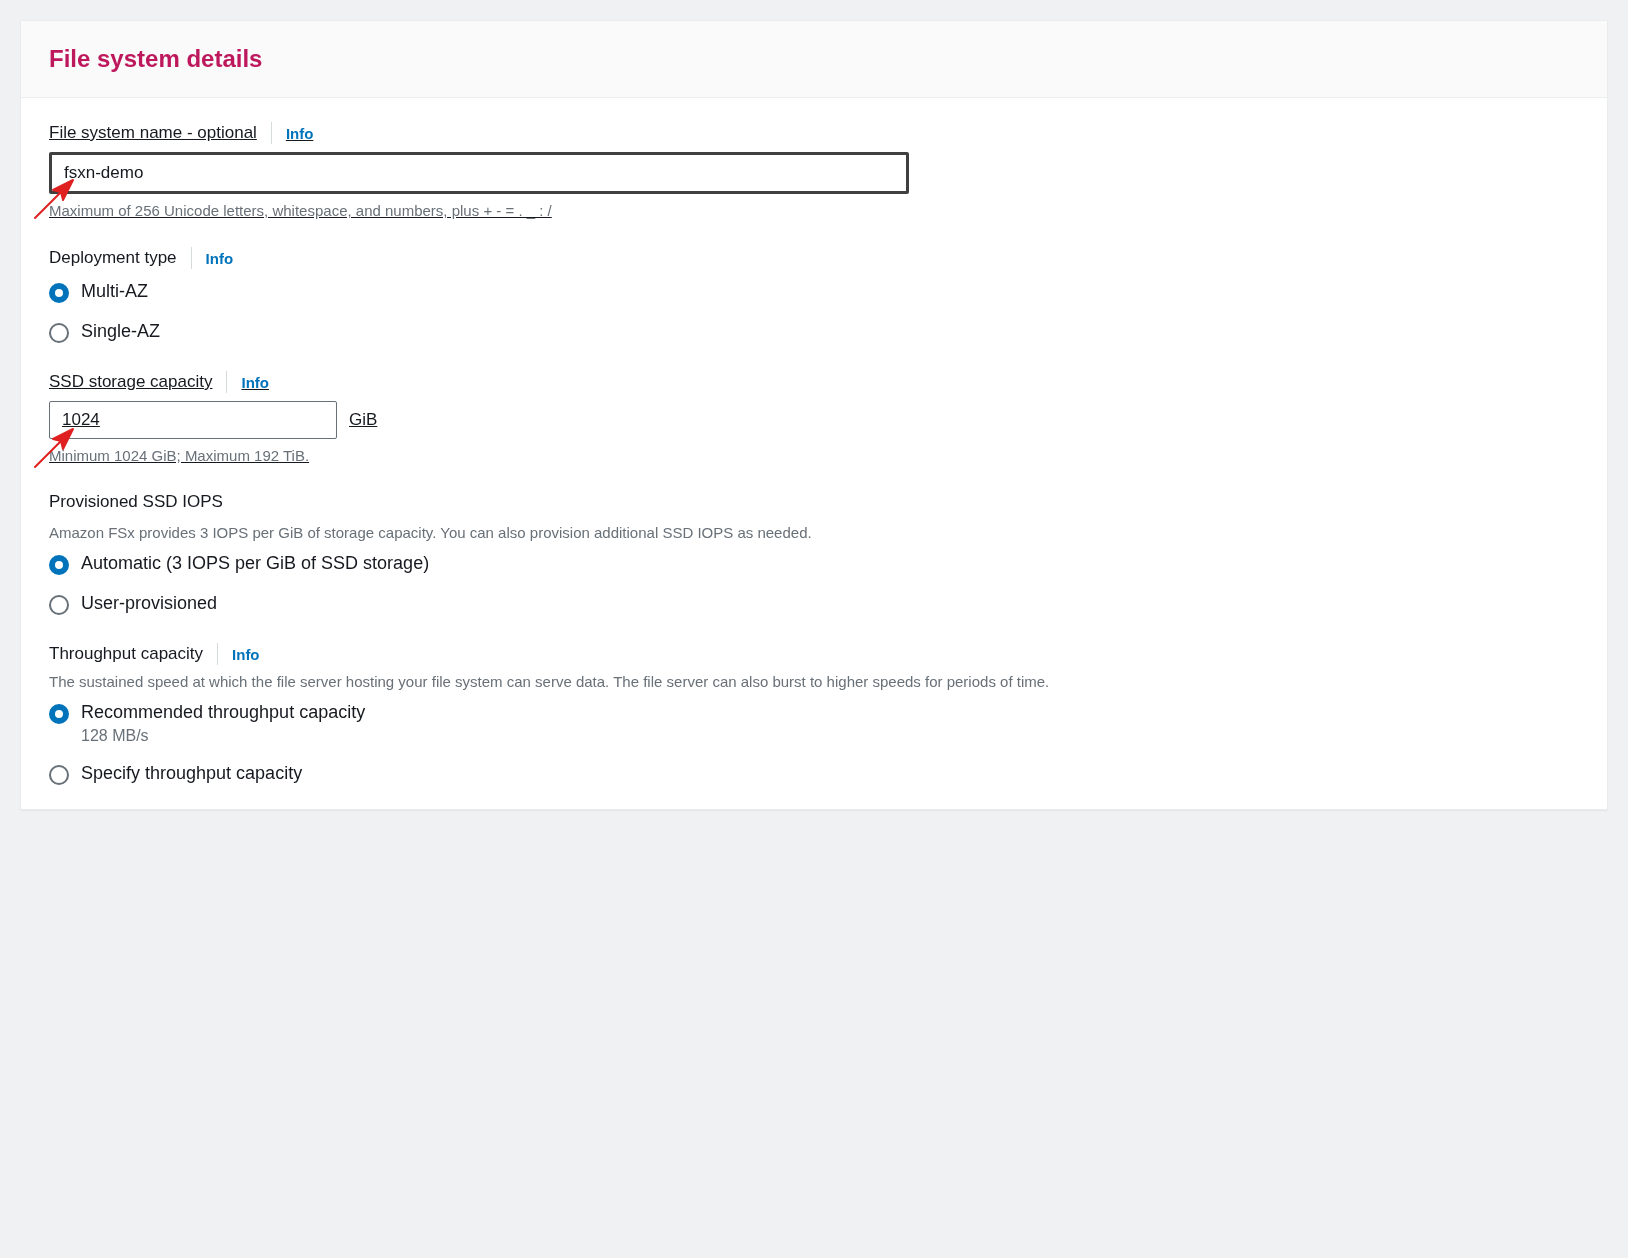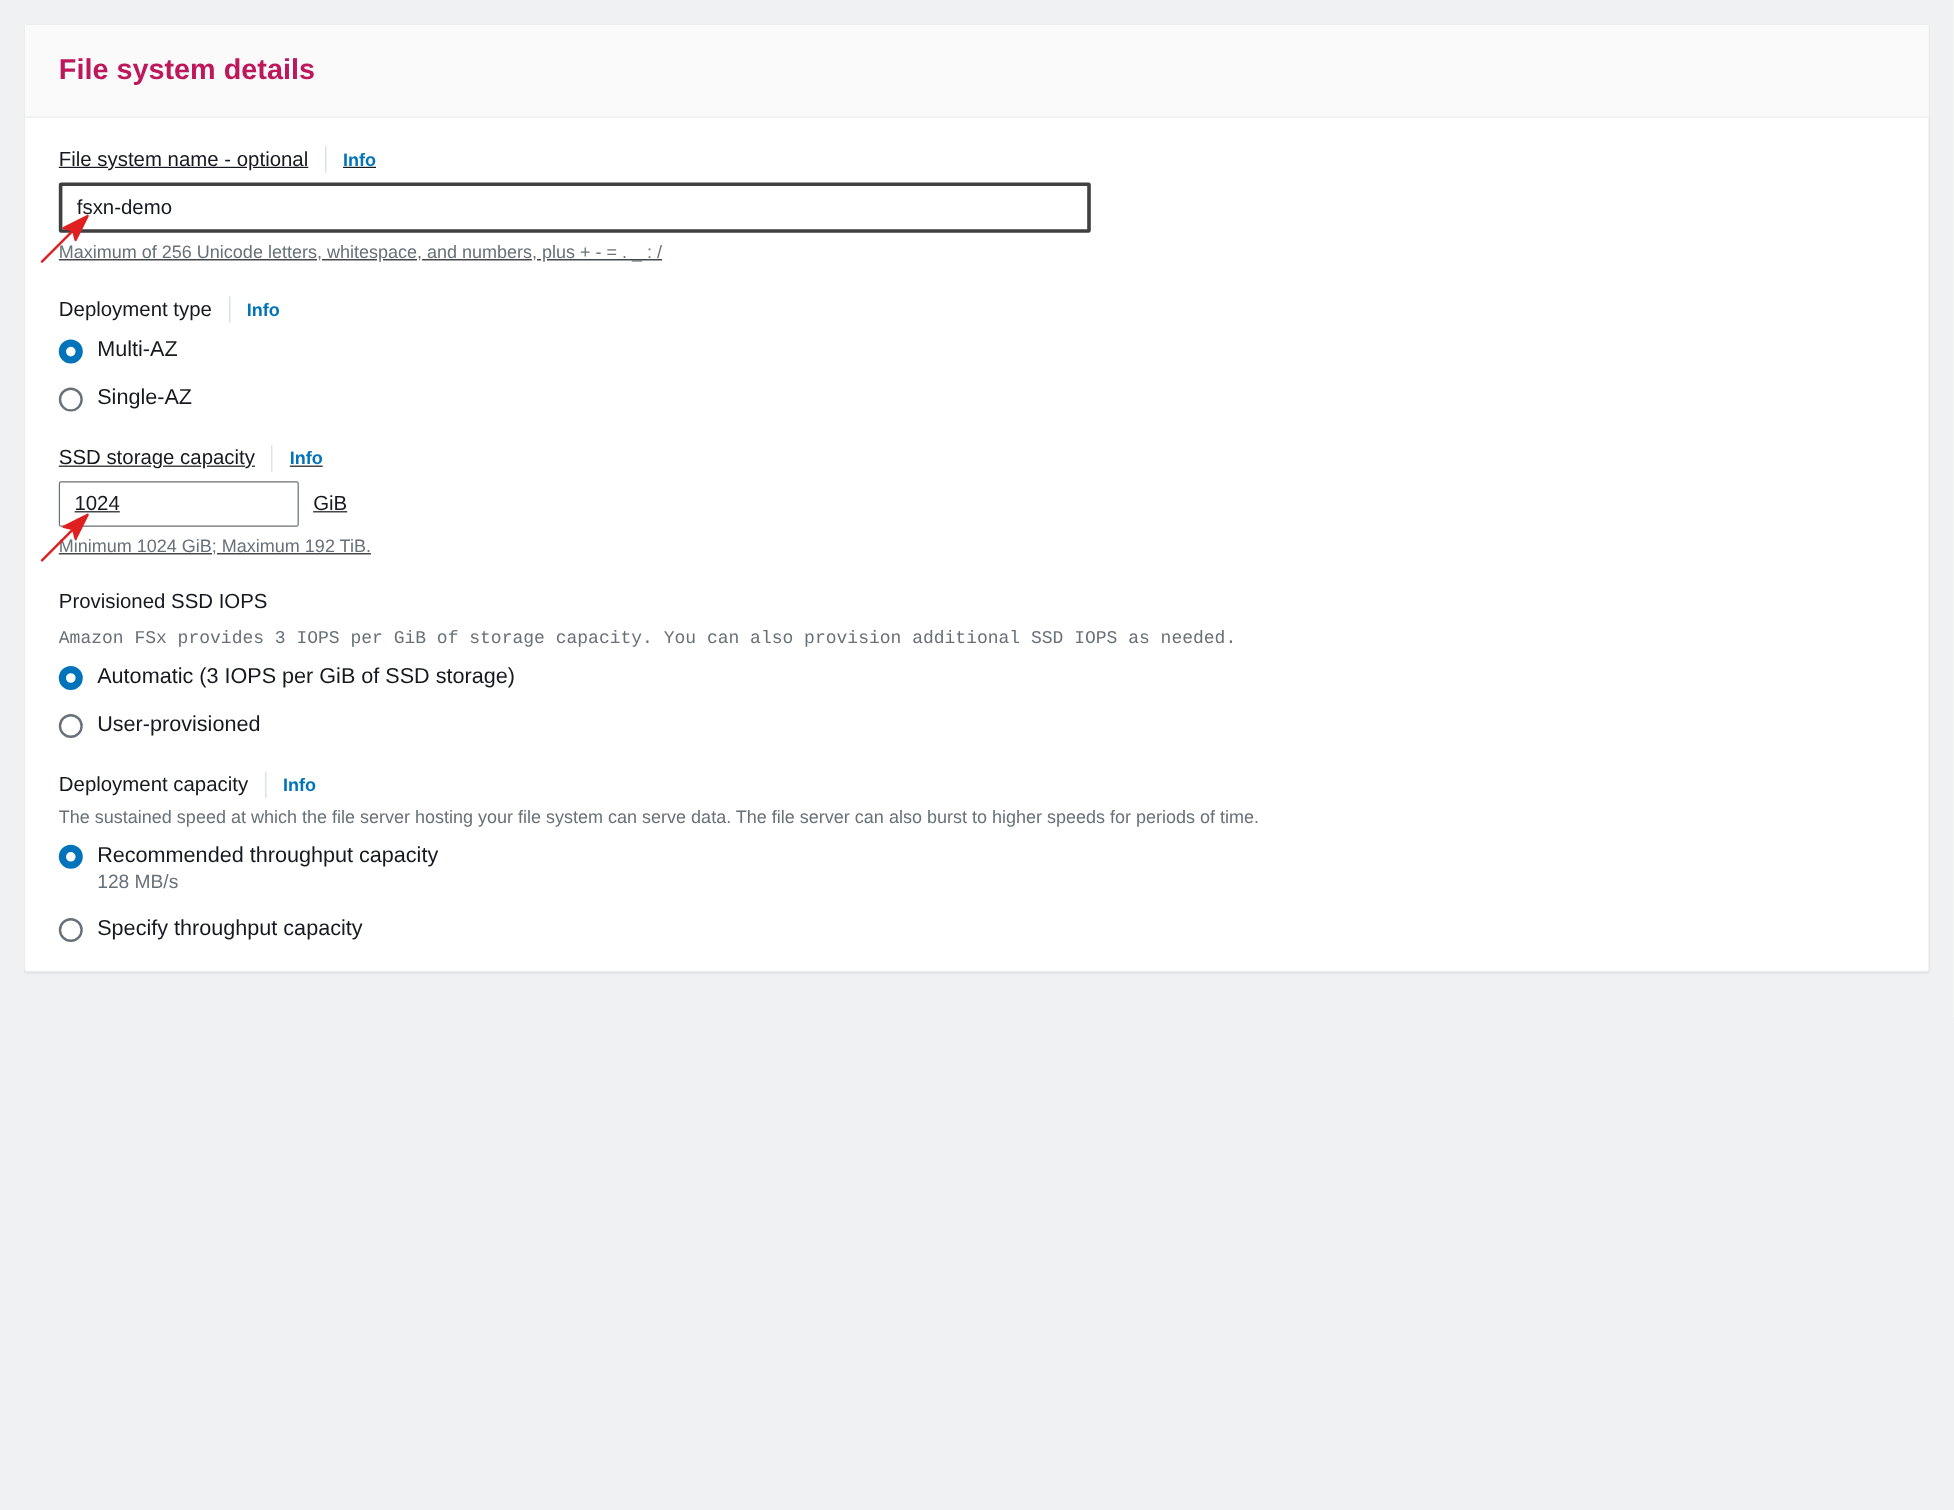--- a/index.html
+++ b/index.html
@@ -80,21 +80,21 @@
       max-width: 860px;
       padding: 8px 12px;
       font-size: 17px;
       border: 3px solid #404040;
       border-radius: 2px;
       color: #16191f;
       font-family: inherit;
     }
 
     .number-input {
-      width: 200px;
+      width: 288px;
       padding: 8px 12px;
       font-size: 17px;
       border: 1px solid #687078;
       border-radius: 2px;
       color: #16191f;
       font-family: inherit;
     }
 
     .input-row {
       display: flex;
@@ -242,40 +242,40 @@
         <svg viewBox="0 0 48 48">
           <path d="M 4 44 L 30 18 L 22 16 L 42 6 L 32 26 L 30 18 Z" fill="#e02020" stroke="#e02020" stroke-width="2" stroke-linejoin="round"></path>
         </svg>
       </div>
     </div>
 
     <div class="form-group">
       <div class="label-row">
         <span class="field-label">Provisioned SSD IOPS</span>
       </div>
-      <div class="help-text" style="margin-top:12px; margin-bottom:4px;font-family:Liberation Mono, monospace;">Amazon FSx provides 3 IOPS per GiB of storage capacity. You can also provision additional SSD IOPS as needed.</div>
+      <div class="help-text" style="margin-top:12px; margin-bottom:4px;">Amazon FSx provides 3 IOPS per GiB of storage capacity. You can also provision additional SSD IOPS as needed.</div>
       <div class="radio-group">
         <div class="radio-item">
           <div class="radio-circle selected"></div>
           <div class="radio-label-group">
             <span class="radio-label">Automatic (3 IOPS per GiB of SSD storage)</span>
           </div>
         </div>
         <div class="radio-item">
           <div class="radio-circle unselected"></div>
           <div class="radio-label-group">
             <span class="radio-label">User-provisioned</span>
           </div>
         </div>
       </div>
     </div>
 
     <div class="form-group">
       <div class="label-row">
-        <span class="field-label">Deployment capacity</span>
+        <span class="field-label">Throughput capacity</span>
         <span class="divider"></span>
         <a class="info-link">Info</a>
       </div>
       <div class="help-text" style="margin-top:0; margin-bottom:4px;">The sustained speed at which the file server hosting your file system can serve data. The file server can also burst to higher speeds for periods of time.</div>
       <div class="radio-group">
         <div class="radio-item">
           <div class="radio-circle selected"></div>
           <div class="radio-label-group">
             <span class="radio-label">Recommended throughput capacity</span>
             <span class="radio-sublabel">128 MB/s</span>

